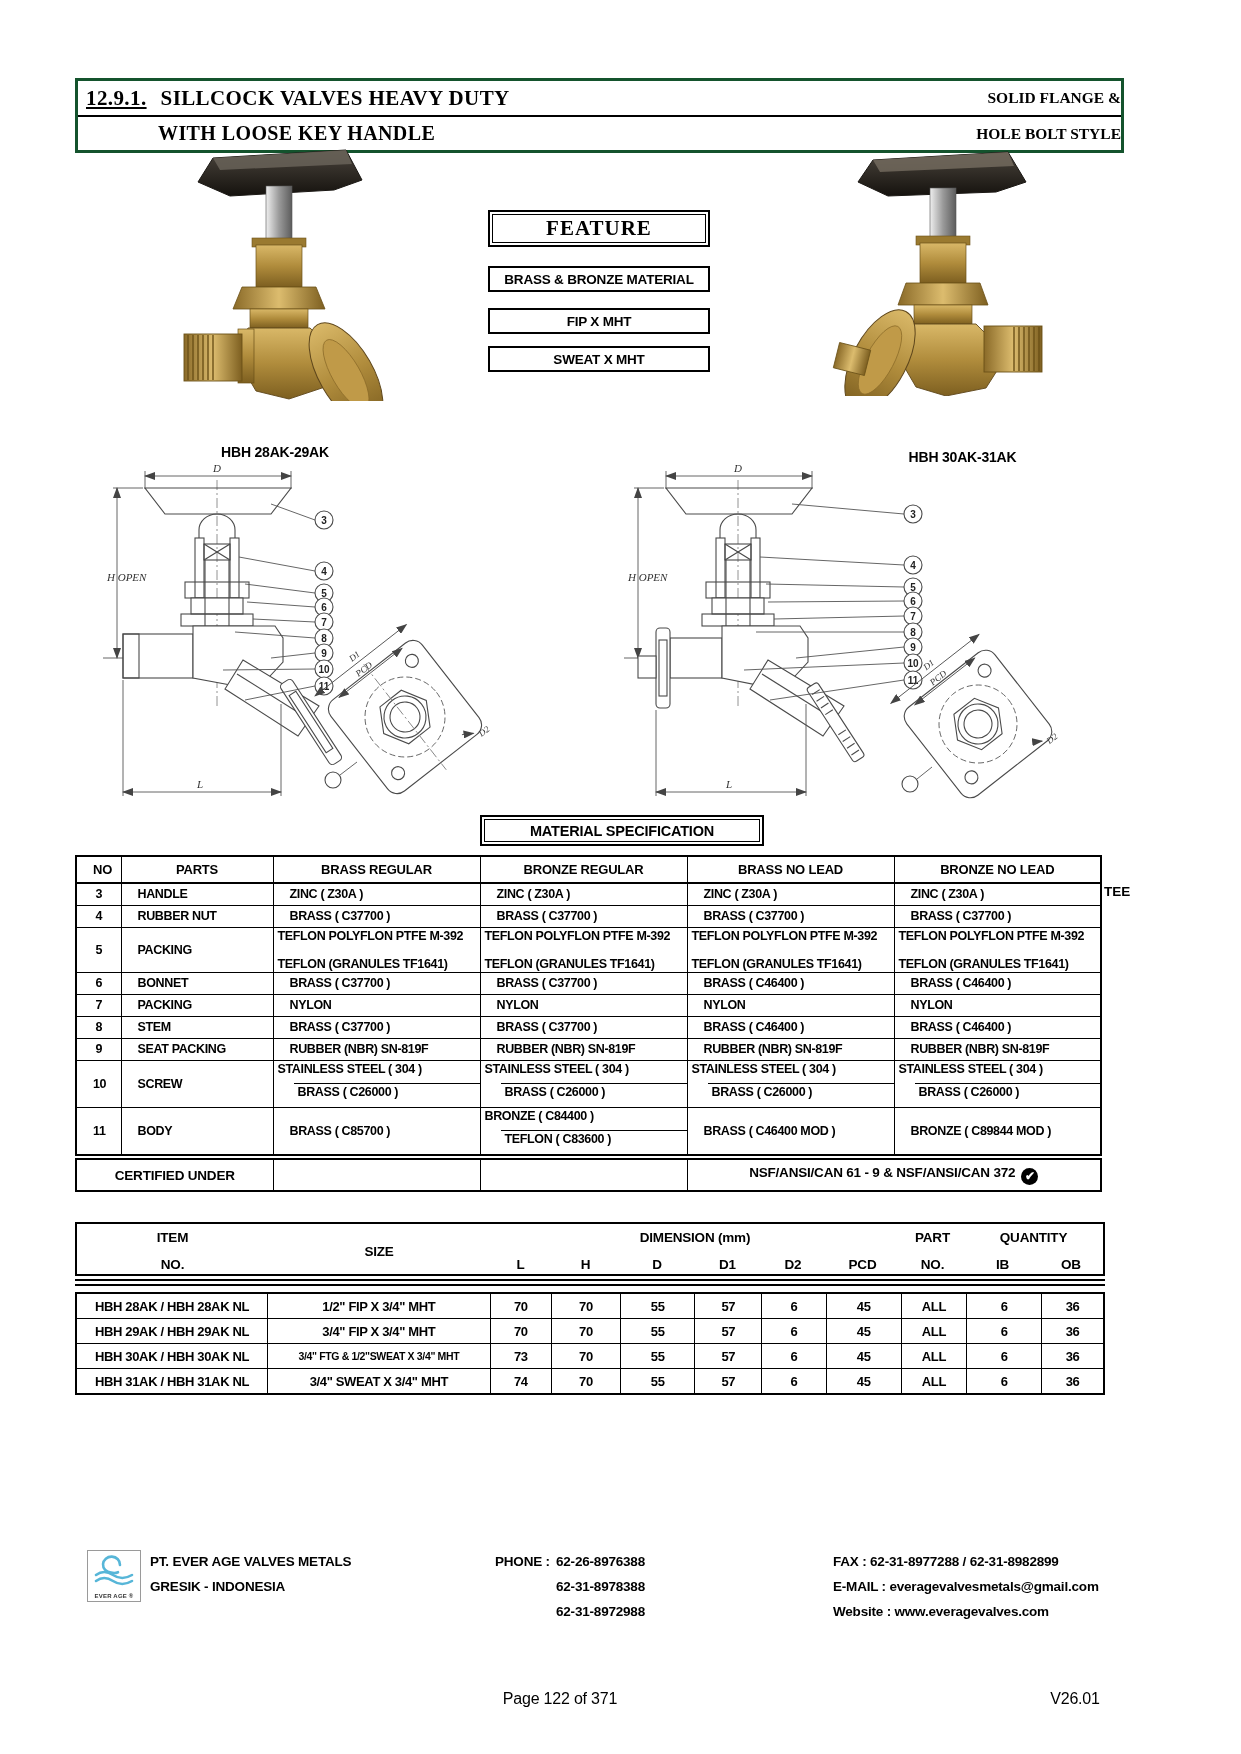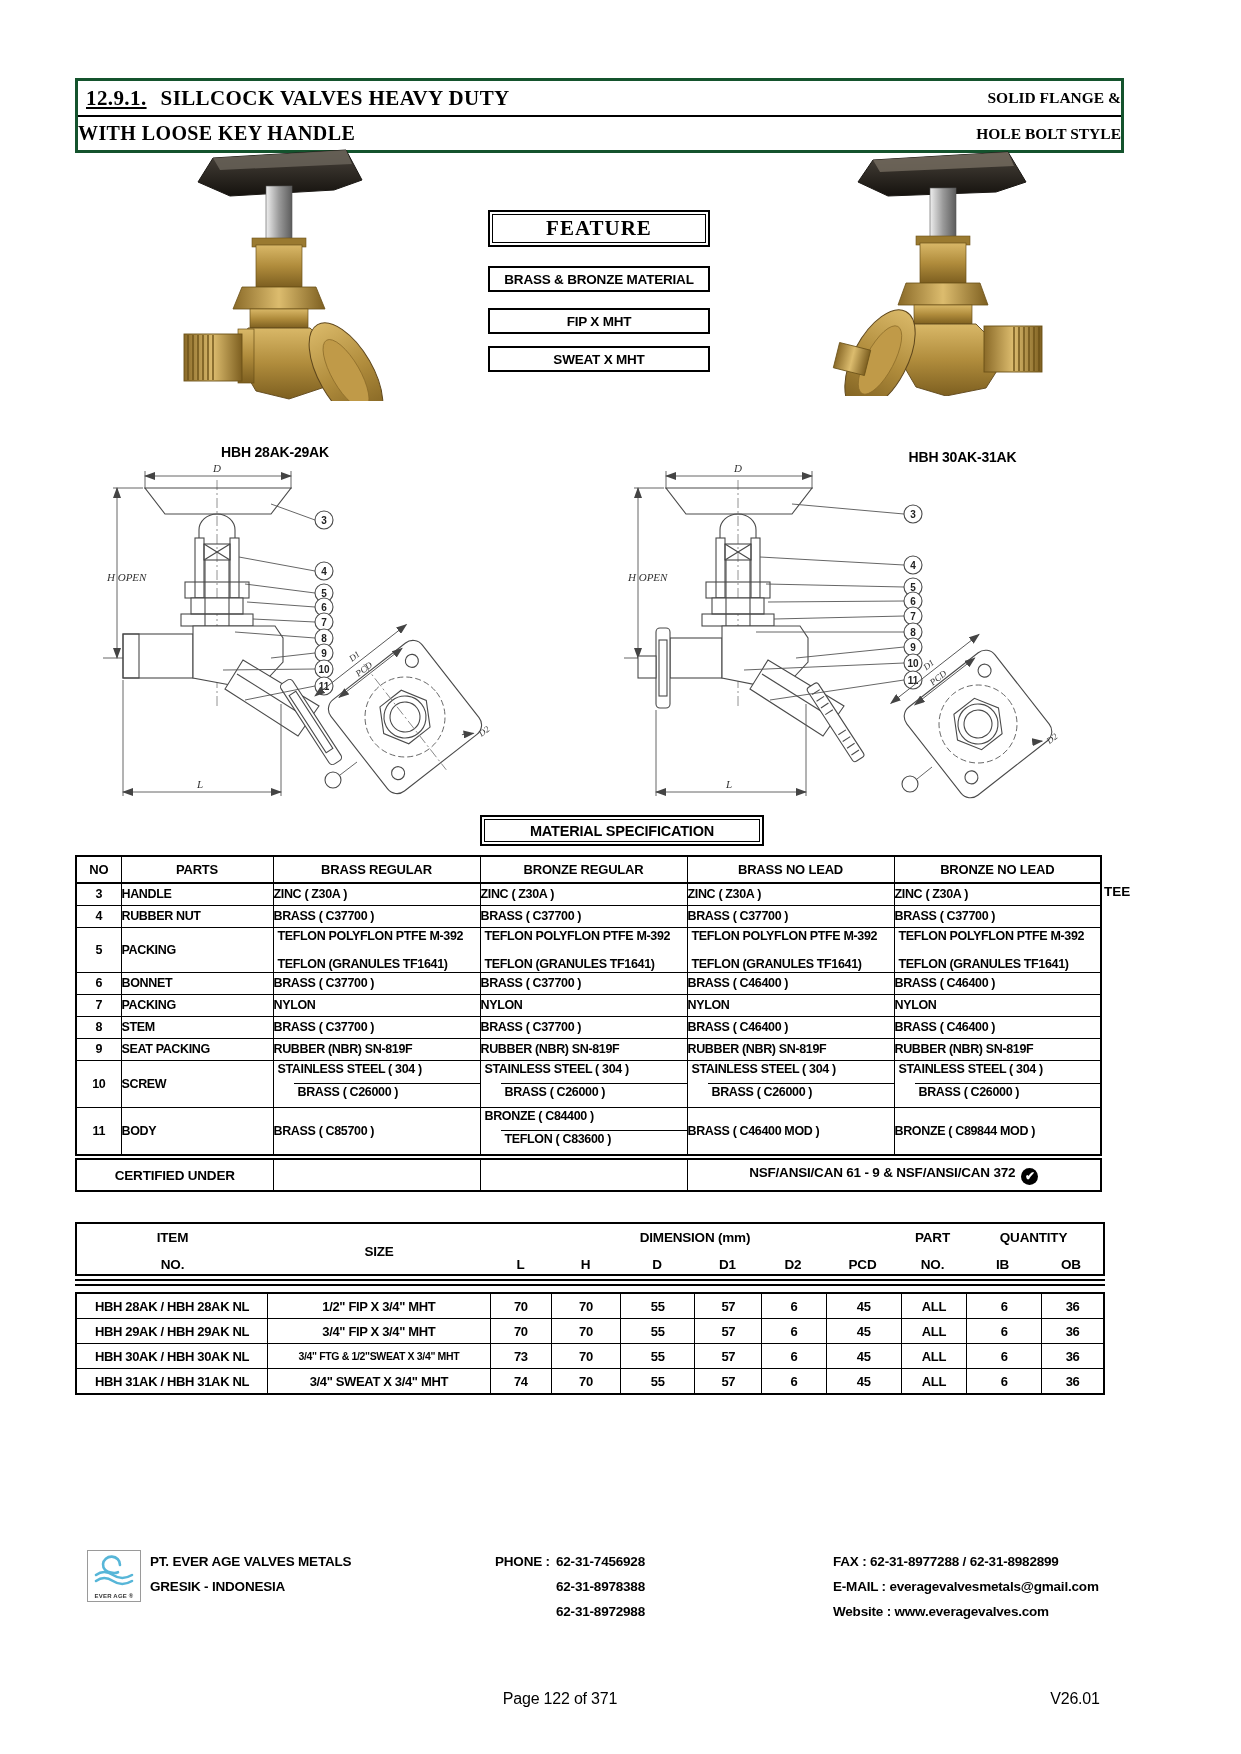--- a/index.html
+++ b/index.html
@@ -7,38 +7,38 @@
         font-family:"Liberation Sans",sans-serif;color:#000;overflow:hidden;}
   .abs{position:absolute;}
   .b{font-weight:700;}
 
   
   .hdr{border:3px solid #14532d;}
   .hdr-row{display:flex;justify-content:space-between;align-items:center;height:34px;
            font-family:"Liberation Serif",serif;font-weight:700;}
   .hdr-row + .hdr-row{border-top:2.5px solid #000;height:33px;}
   .hdr-title{font-size:21px;letter-spacing:.4px;padding-left:8px;white-space:nowrap;}
-  .hdr-sub{font-size:20px;letter-spacing:.4px;white-space:nowrap;}
+  .hdr-sub{font-size:20px;letter-spacing:.4px;padding-left:80px;white-space:nowrap;}
   .hdr-right{font-size:15.5px;white-space:nowrap;}
   .u{text-decoration:underline;}
   .sp{display:inline-block;width:14px;}
 
   
   .double-box{position:relative;border:2.5px solid #000;background:#fff;}
   .double-box::after{content:"";position:absolute;inset:2px;border:1px solid #000;pointer-events:none;}
   .feat-title{height:33px;display:flex;align-items:center;justify-content:center;
               font-family:"Liberation Serif",serif;font-weight:700;font-size:21px;letter-spacing:1px;}
   .feat-item{border:2px solid #000;height:22px;display:flex;align-items:center;justify-content:center;
              font-size:13.5px;font-weight:700;letter-spacing:-0.2px;}
   .prod-label{font-size:14px;font-weight:700;letter-spacing:-0.2px;text-align:center;white-space:nowrap;}
 
   
   table{border-collapse:collapse;table-layout:fixed;}
   .mat-table{width:1025px;border:2.5px solid #000;}
-  .mat-table th,.mat-table td{border:1.6px solid #000;padding:1px 0;overflow:hidden;}
+  .mat-table th,.mat-table td{border:1.6px solid #000;padding:1px 16px;overflow:hidden;}
   .mat-table th{font-size:13px;border-bottom:2.5px solid #000;height:23px;letter-spacing:-0.2px;}
   .mat-table td{font-size:12.5px;font-weight:700;letter-spacing:-0.35px;white-space:nowrap;}
   td.cno{text-align:center;}
   tr.single{height:22px;}
   tr.double{height:44px;}
   td.twolines{padding:0 4px;}
   td.twolines .fl{display:flex;flex-direction:column;justify-content:space-between;height:42px;padding:1px 0;}
   td.split{padding:0;}
   td.split div{height:20.5px;padding:1px 4px;}
   td.split div + div{border-top:1.6px solid #000;margin-left:20px;}
@@ -632,21 +632,21 @@
     <div class="logo-text">EVER AGE ®</div>
   </div>
 
   <div class="abs ft" style="left:150px;top:1549px;">
     <div>PT. EVER AGE VALVES METALS</div>
     <div>GRESIK - INDONESIA</div>
   </div>
 
   <div class="abs ft" style="left:495px;top:1549px;">PHONE :</div>
   <div class="abs ft" style="left:556px;top:1549px;">
-    <div>62-31-7456928</div>
+    <div>62-26-8976388</div>
     <div>62-31-8978388</div>
     <div>62-31-8972988</div>
   </div>
 
   <div class="abs ft" style="left:833px;top:1549px;">
     <div>FAX   : 62-31-8977288 / 62-31-8982899</div>
     <div>E-MAIL   : everagevalvesmetals@gmail.com</div>
     <div>Website   : www.everagevalves.com</div>
   </div>
 

